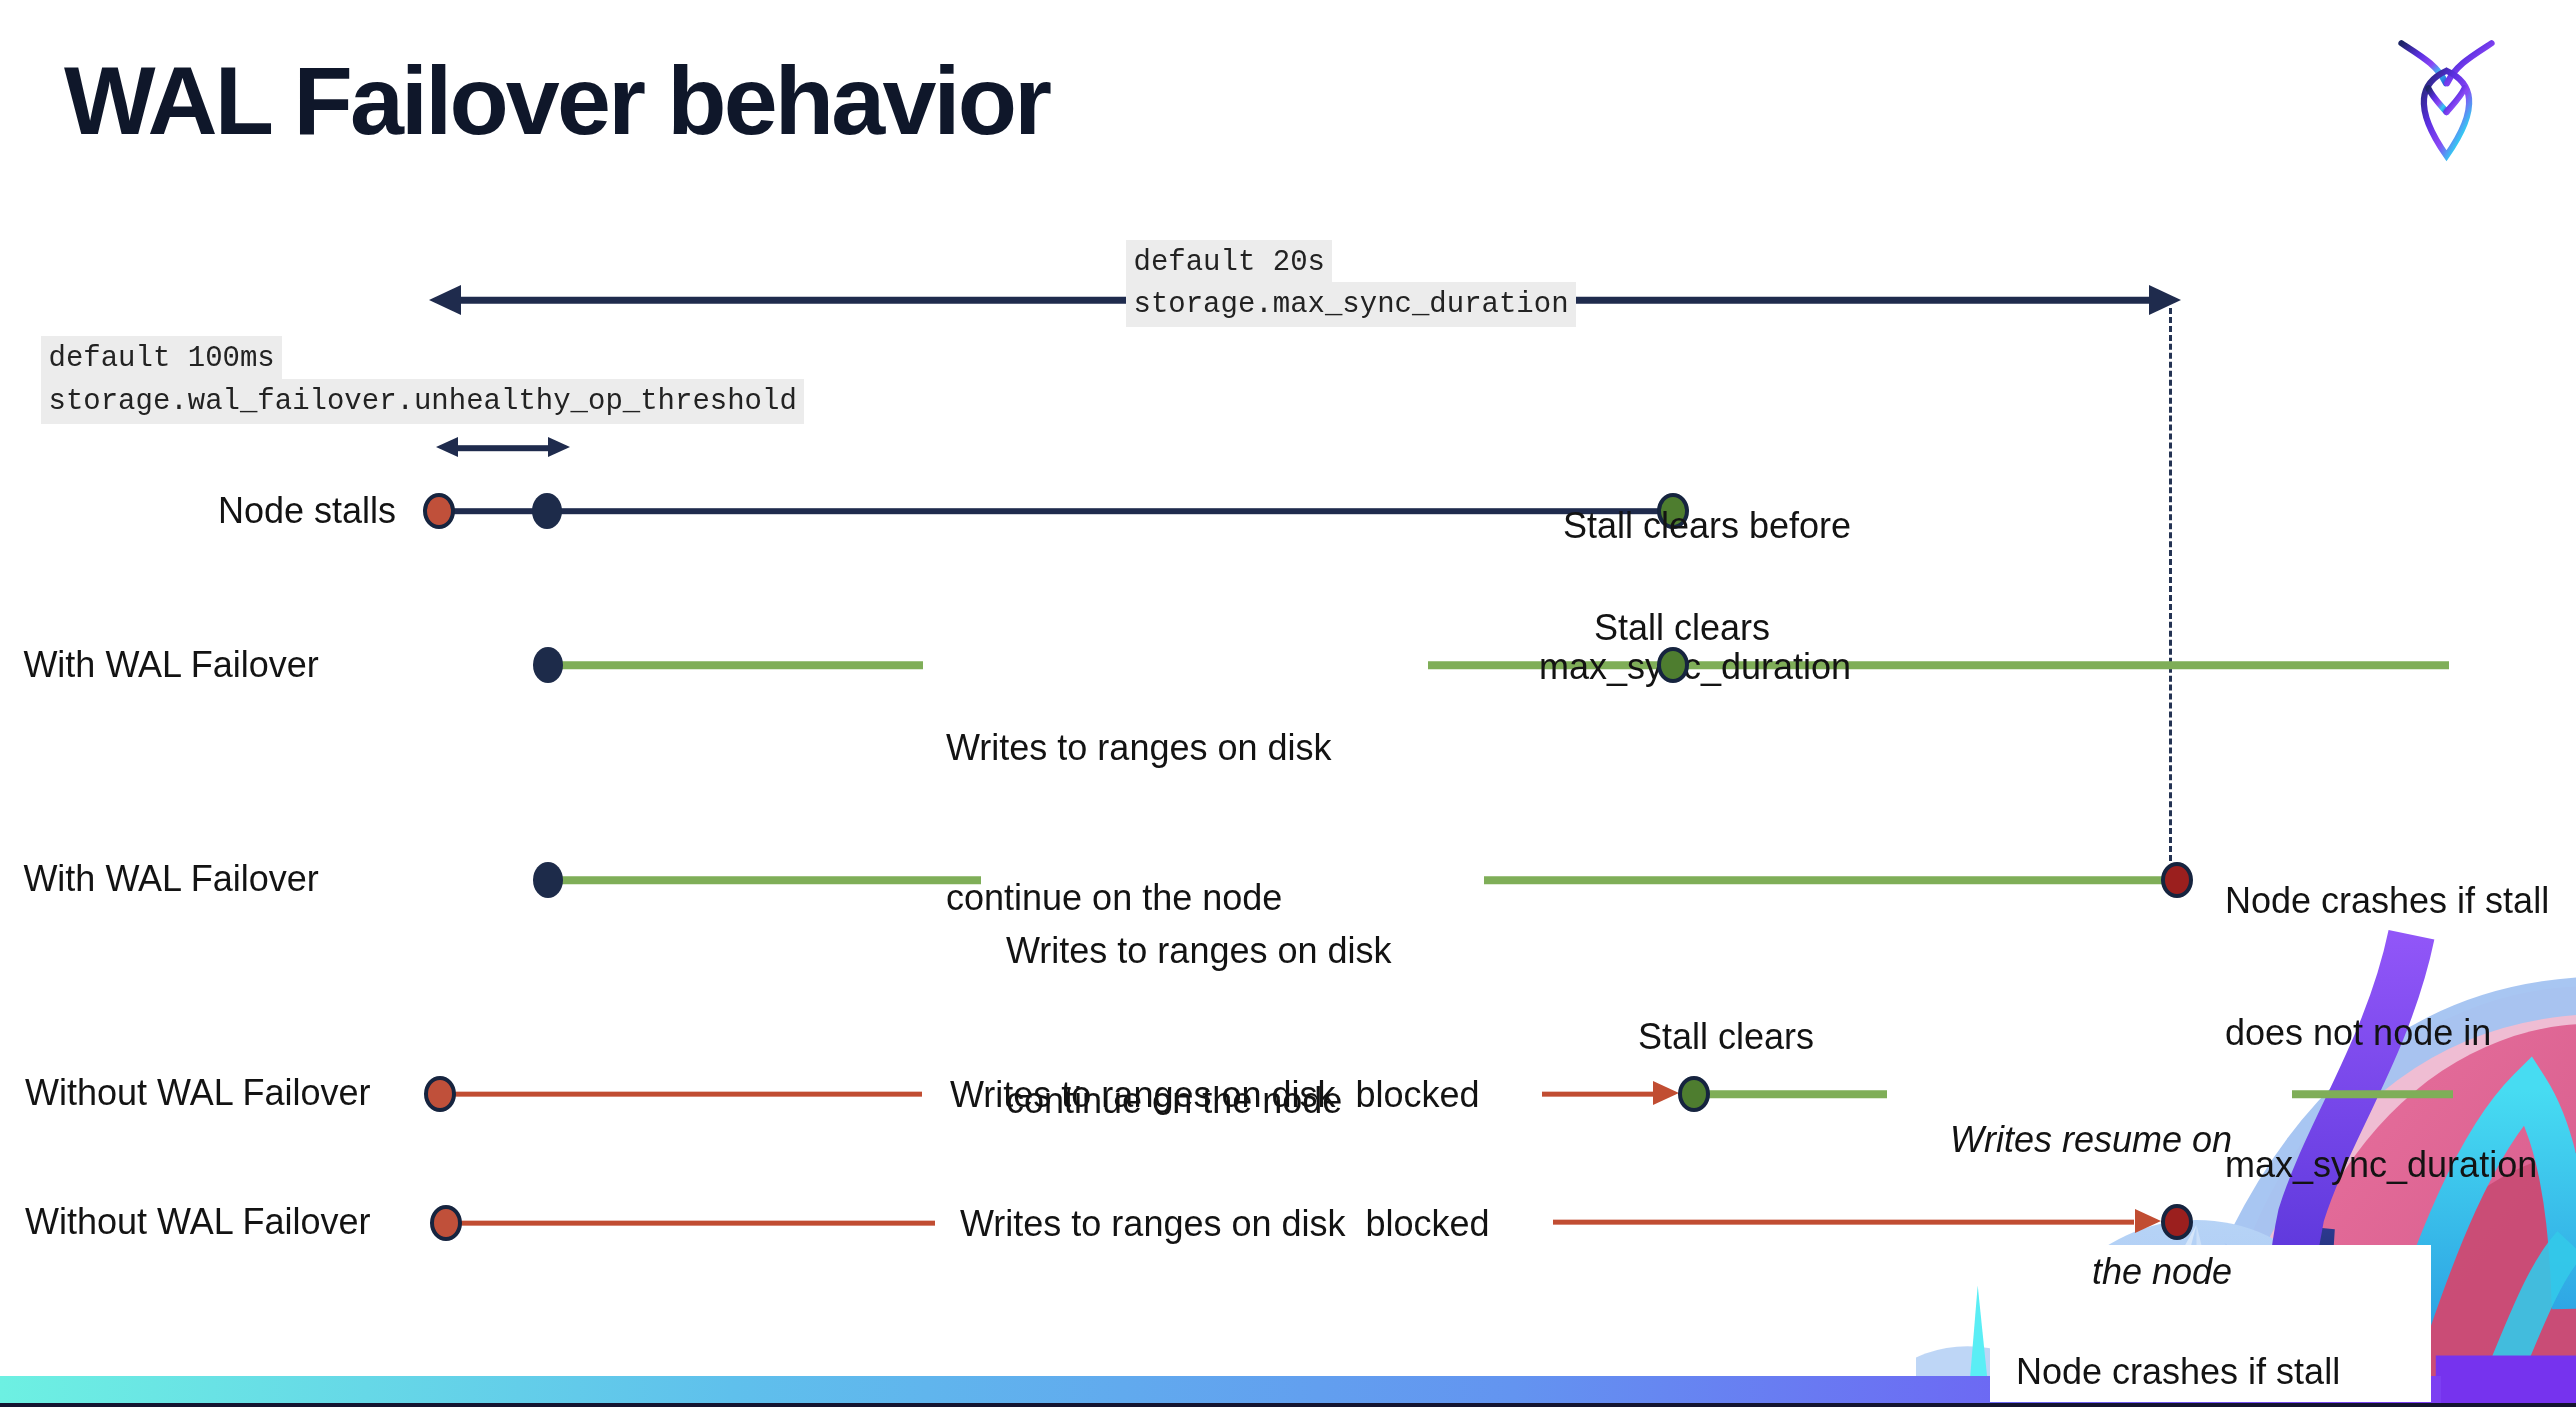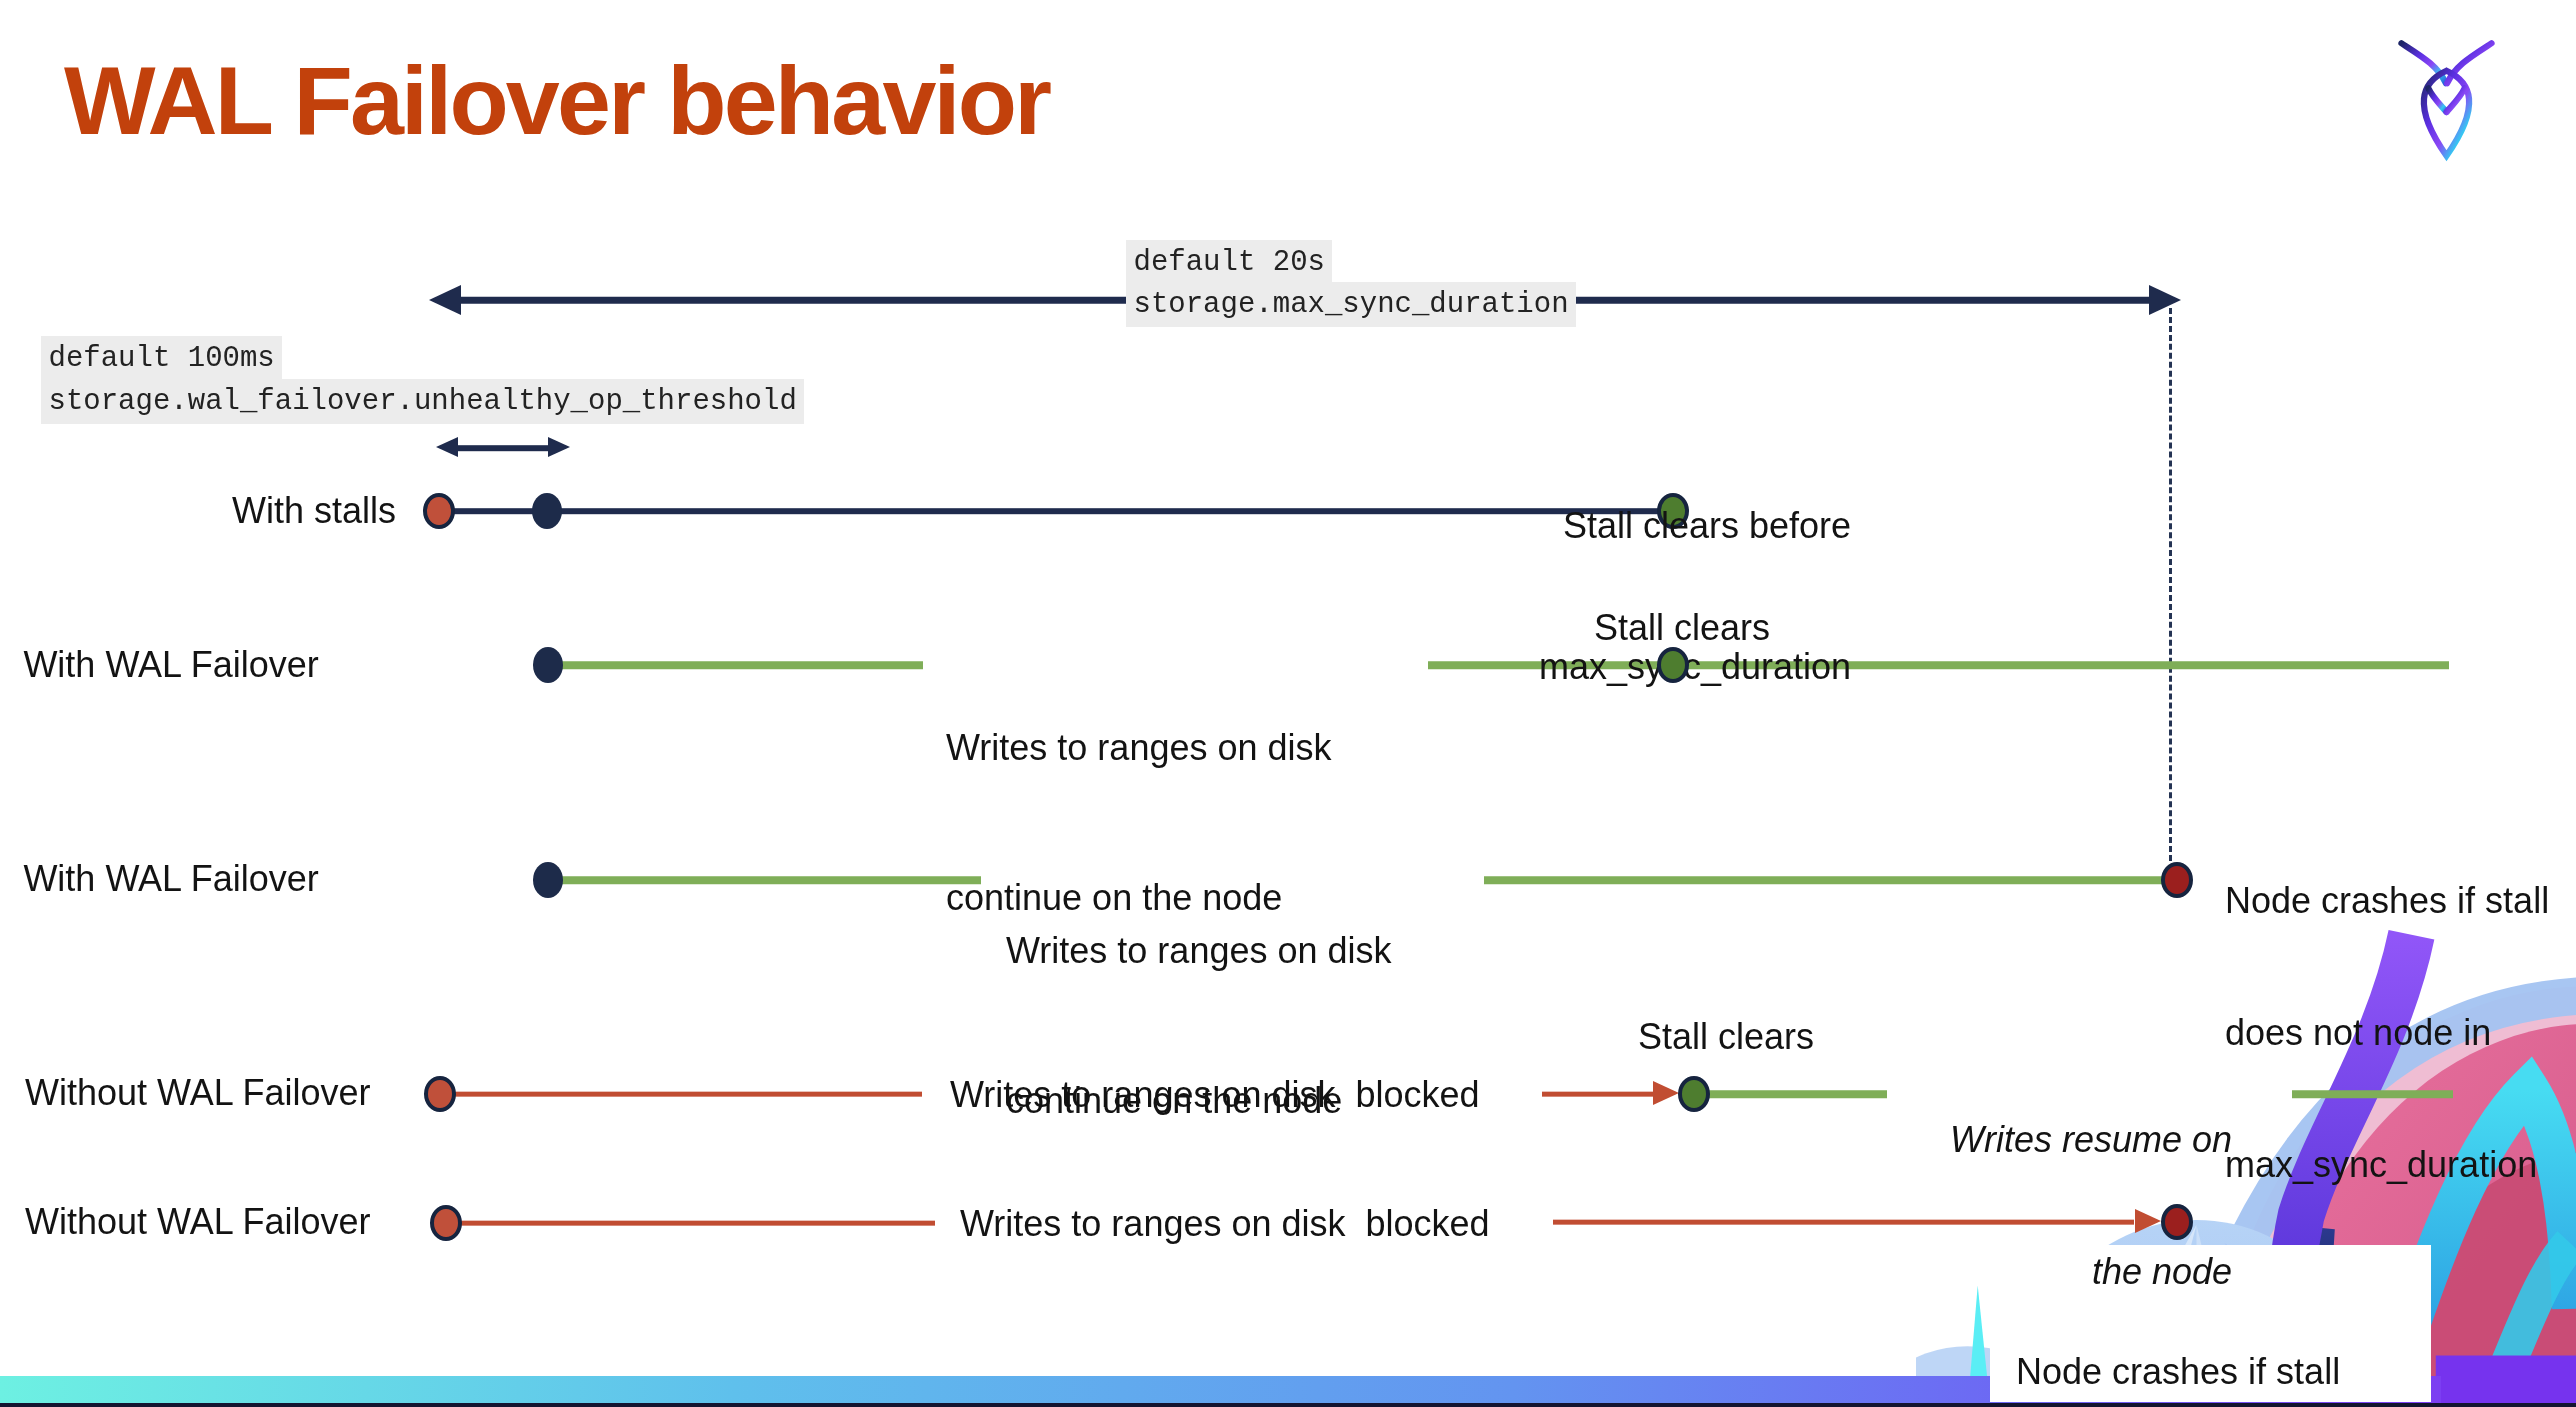--- a/index.html
+++ b/index.html
@@ -1,19 +1,19 @@
 <!DOCTYPE html>
 <html style="font-size:15px"><head>
 <meta charset="utf-8">
 <style>
   html,body{margin:0;padding:0;background:#ffffff;}
   .canvas{position:relative;width:2576px;height:1408px;background:#ffffff;overflow:hidden;
           font-family:"Liberation Sans", sans-serif;color:#111111;}
   .abs{position:absolute;}
-  .title{font-size:97px;font-weight:700;letter-spacing:-2.8px;color:#c2410c;white-space:nowrap;}
+  .title{font-size:97px;font-weight:700;letter-spacing:-2.8px;color:#0f172a;white-space:nowrap;}
   .rowlabel{font-size:36px;color:#131313;white-space:nowrap;line-height:50px;}
   .ann{font-size:36px;color:#131313;line-height:47px;white-space:pre-wrap;}
   .ann.center{text-align:right;transform:translateX(-50%);}
   .mono{font-family:"Liberation Mono","DejaVu Sans Mono",monospace;font-size:29px;color:#222;
         line-height:41px;white-space:nowrap;}
   .mono span{background:#ececec;padding:1.9px 7.5px;display:inline-block;}
   .hline{position:absolute;transform:translateY(-50%);}
   .navy-line{background:#1f2b4d;height:6.5px;}
   .green-line{background:#7fae58;height:7.5px;}
   .red-line{background:#c14d32;height:4.7px;}
@@ -110,21 +110,21 @@
 
   <div class="abs mono" style="left:41px;top:336px;z-index:5;text-align:center;"><span>default 100ms</span></div>
   <div class="abs mono" style="left:41px;top:379px;z-index:5;"><span>storage.wal_failover.unhealthy_op_threshold</span></div>
 
   <div class="hline navy-line abs" style="left:454px;top:448px;width:97px;height:5.6px;z-index:4;"></div>
   <div class="tri" style="left:436px;top:437px;border-right:22.4px solid #1f2b4d;border-top:10.3px solid transparent;border-bottom:10.3px solid transparent;z-index:4;"></div>
   <div class="tri" style="left:548px;top:437px;border-left:22.4px solid #1f2b4d;border-top:10.3px solid transparent;border-bottom:10.3px solid transparent;z-index:4;"></div>
 
   <div class="dashline" style="left:2169px;top:308px;height:553px;z-index:4;"></div>
 
-  <div class="abs rowlabel" style="left:168px;top:486px;width:228px;text-align:right;z-index:5;">With stalls</div>
+  <div class="abs rowlabel" style="left:168px;top:486px;width:228px;text-align:right;z-index:5;">Node stalls</div>
   <div class="hline navy-line abs" style="left:439px;top:511px;width:1234px;height:5.6px;z-index:4;"></div>
   <div class="dot red" style="left:439px;top:511px;z-index:5;"></div>
   <div class="dot navy" style="left:547px;top:511px;z-index:5;"></div>
   <div class="dot green" style="left:1673px;top:511px;z-index:5;"></div>
 
   <div class="abs ann center" style="left:1695px;top:408px;z-index:5;">
     <div>Stall clears before</div>
     <div>max_sync_duration</div>
   </div>
 

